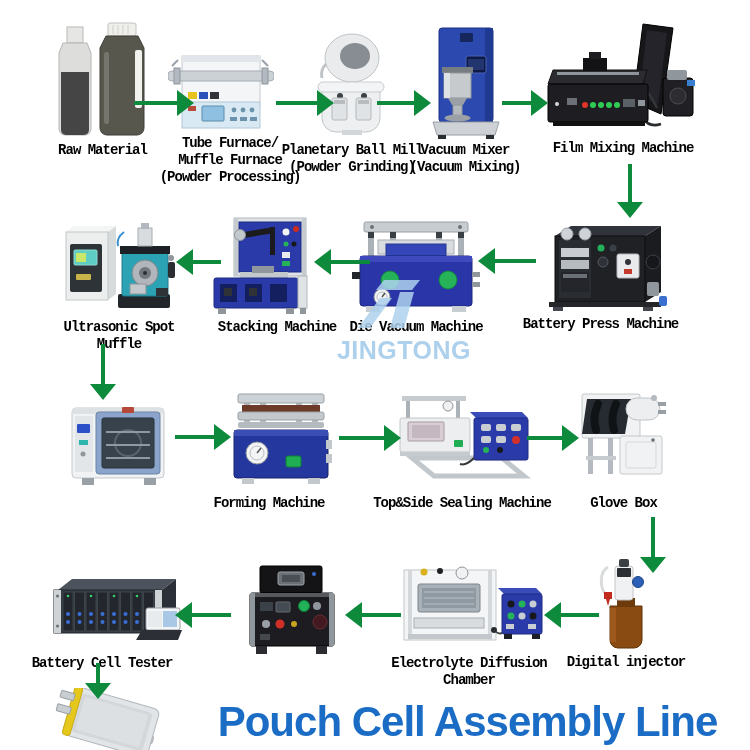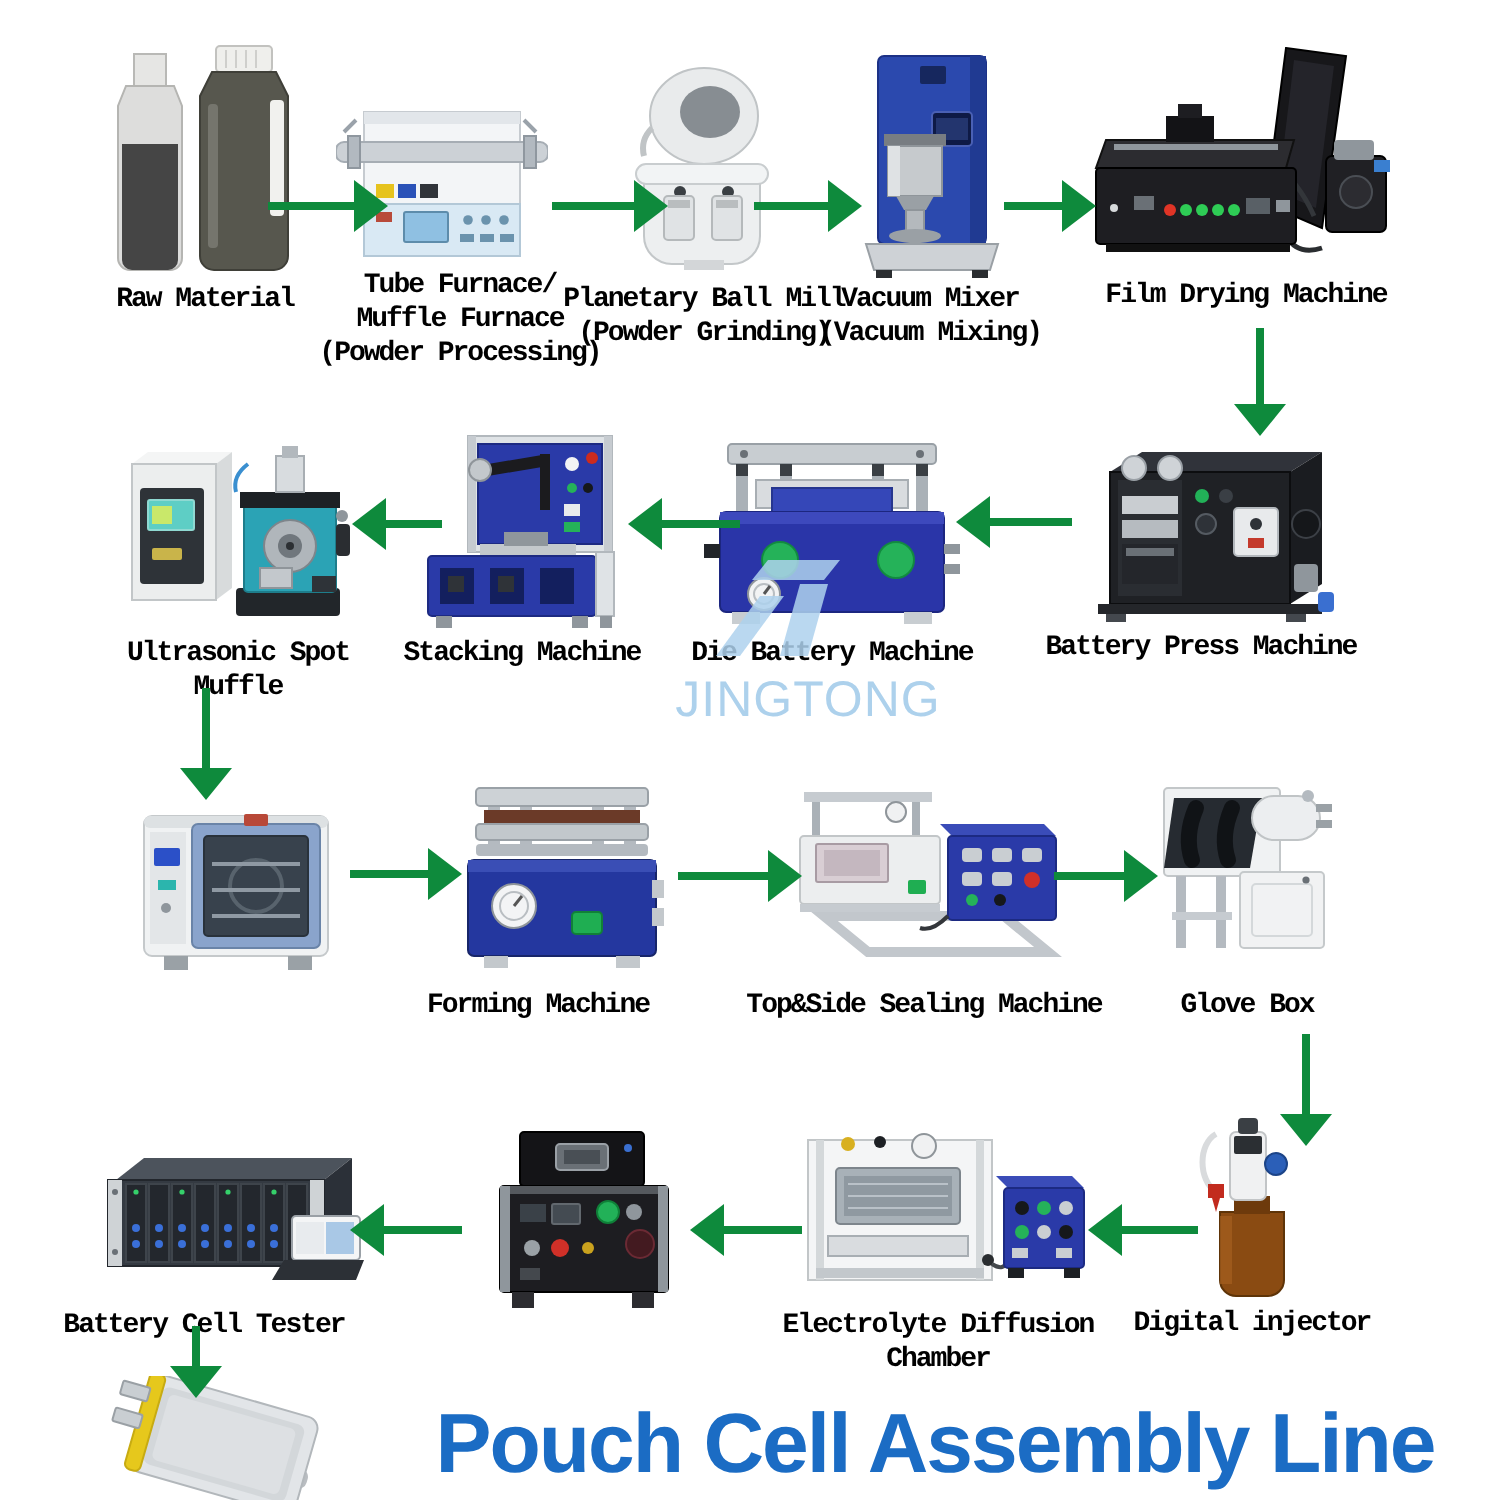--- a/index.html
+++ b/index.html
@@ -20,21 +20,21 @@
   .arrow.left .shaft{left:15px;top:11px;right:0;height:4px;background:var(--green);}
   .arrow.left .head{left:0;top:0;width:0;height:0;border-top:13px solid transparent;
                     border-bottom:13px solid transparent;border-right:17px solid var(--green);}
   .arrow.down{width:26px;}
   .arrow.down .shaft{left:11px;top:0;bottom:14px;width:4px;background:var(--green);}
   .arrow.down .head{bottom:0;left:0;width:0;height:0;border-left:13px solid transparent;
                     border-right:13px solid transparent;border-top:16px solid var(--green);}
   .title{position:absolute;left:185px;top:687px;width:565px;z-index:3;text-align:center;
          font-weight:700;font-size:42px;line-height:1;letter-spacing:-1px;color:var(--titleblue);}
   .wm-text{position:absolute;left:304px;top:324px;width:200px;z-index:5;text-align:center;
-           font-weight:400;font-size:25px;line-height:1;letter-spacing:0.5px;color:var(--wmblue);opacity:.95;}
+           font-weight:700;font-size:25px;line-height:1;letter-spacing:0.5px;color:var(--wmblue);opacity:.95;}
   .wm-logo{position:absolute;left:356px;top:264px;width:76px;height:52px;z-index:5;opacity:.85;}
 </style>
 </head>
 <body>
 
 <div class="canvas">
 
   <div class="st" style="left:50px;top:8px;width:104px;height:116px">
     <svg viewBox="0 0 104 116">
       <rect x="17" y="5" width="16" height="16" fill="#e6e6e4" stroke="#b9b9b6"></rect>
@@ -158,21 +158,21 @@
         <circle cx="74" cy="85" r="3" fill="#2ecc55"></circle>
       <rect x="80" y="79" width="12" height="8" fill="#596066"></rect>
       <rect x="95" y="80" width="7" height="6" fill="#8f969c"></rect>
       <rect x="120" y="58" width="30" height="38" rx="3" fill="#202024" stroke="#000"></rect>
       <rect x="124" y="50" width="20" height="10" rx="2" fill="#8f969c"></rect>
       <circle cx="135" cy="76" r="8" fill="#2c2c31" stroke="#4a4e54"></circle>
       <rect x="144" y="60" width="8" height="6" fill="#3a7fd0"></rect>
       <rect x="10" y="102" width="92" height="4" fill="#111"></rect>
     </svg>
   </div>
-  <div class="lbl" style="left:528px;top:126px;width:190px">Film Drying Machine</div>
+  <div class="lbl" style="left:528px;top:126px;width:190px">Film Mixing Machine</div>
 
   <div class="arrow down" style="left:617px;top:150px;height:54px">
       <i class="shaft"></i>
       <i class="head"></i>
     </div>
 
   <div class="st" style="left:545px;top:208px;width:126px;height:90px">
     <svg viewBox="0 0 126 90">
       <polygon points="10,14 100,14 116,4 26,4" fill="#30333a"></polygon>
       <polygon points="100,14 116,4 116,70 100,80" fill="#1a1c20"></polygon>
@@ -227,21 +227,21 @@
       <circle cx="30" cy="77" r="8" fill="#f2f3f4" stroke="#8f959a"></circle>
       <circle cx="30" cy="77" r="5" fill="none" stroke="#b9bec2"></circle>
       <path d="M30 77 L33 73" stroke="#555" stroke-width="1.5"></path>
       <rect x="0" y="52" width="8" height="7" fill="#22252a"></rect>
       <rect x="120" y="52" width="8" height="5" fill="#8f969c"></rect>
         <rect x="120" y="62" width="8" height="5" fill="#8f969c"></rect>
       <rect x="14" y="86" width="14" height="6" fill="#c8cdd1"></rect>
         <rect x="100" y="86" width="14" height="6" fill="#c8cdd1"></rect>
     </svg>
   </div>
-  <div class="lbl" style="left:328px;top:305px;width:176px">Die Battery Machine</div>
+  <div class="lbl" style="left:328px;top:305px;width:176px">Die Vacuum Machine</div>
 
   <div class="arrow left" style="left:314px;top:235px;width:56px">
       <i class="shaft"></i>
       <i class="head"></i>
     </div>
 
   <div class="st" style="left:212px;top:202px;width:100px;height:102px">
     <svg viewBox="0 0 100 102">
       <rect x="22" y="2" width="72" height="58" fill="#dfe3e6" stroke="#b2b8bd"></rect>
       <rect x="27" y="6" width="62" height="50" fill="#2a3aa8" stroke="#1d2a82"></rect>
@@ -263,21 +263,21 @@
         <rect x="33" y="68" width="17" height="18" fill="#131f5e"></rect>
         <rect x="58" y="68" width="17" height="18" fill="#131f5e"></rect>
       <rect x="12" y="72" width="8" height="8" fill="#2f3338"></rect>
         <rect x="37" y="72" width="8" height="8" fill="#2f3338"></rect>
       <rect x="86" y="60" width="9" height="32" fill="#dfe3e6" stroke="#b2b8bd"></rect>
       <rect x="6" y="92" width="8" height="6" fill="#8f969c"></rect>
         <rect x="74" y="92" width="8" height="6" fill="#8f969c"></rect>
         <rect x="88" y="92" width="6" height="6" fill="#8f969c"></rect>
     </svg>
   </div>
-  <div class="lbl" style="left:176px;top:305px;width:170px">Stacking Machine</div>
+  <div class="lbl" style="left:192px;top:305px;width:170px">Stacking Machine</div>
 
   <div class="arrow left" style="left:176px;top:235px;width:45px">
       <i class="shaft"></i>
       <i class="head"></i>
     </div>
 
   <div class="st" style="left:60px;top:208px;width:116px;height:94px">
     <svg viewBox="0 0 116 94">
       <polygon points="6,10 48,10 56,4 14,4" fill="#f4f5f5"></polygon>
       <polygon points="48,10 56,4 56,72 48,78" fill="#d8dbdc"></polygon>

